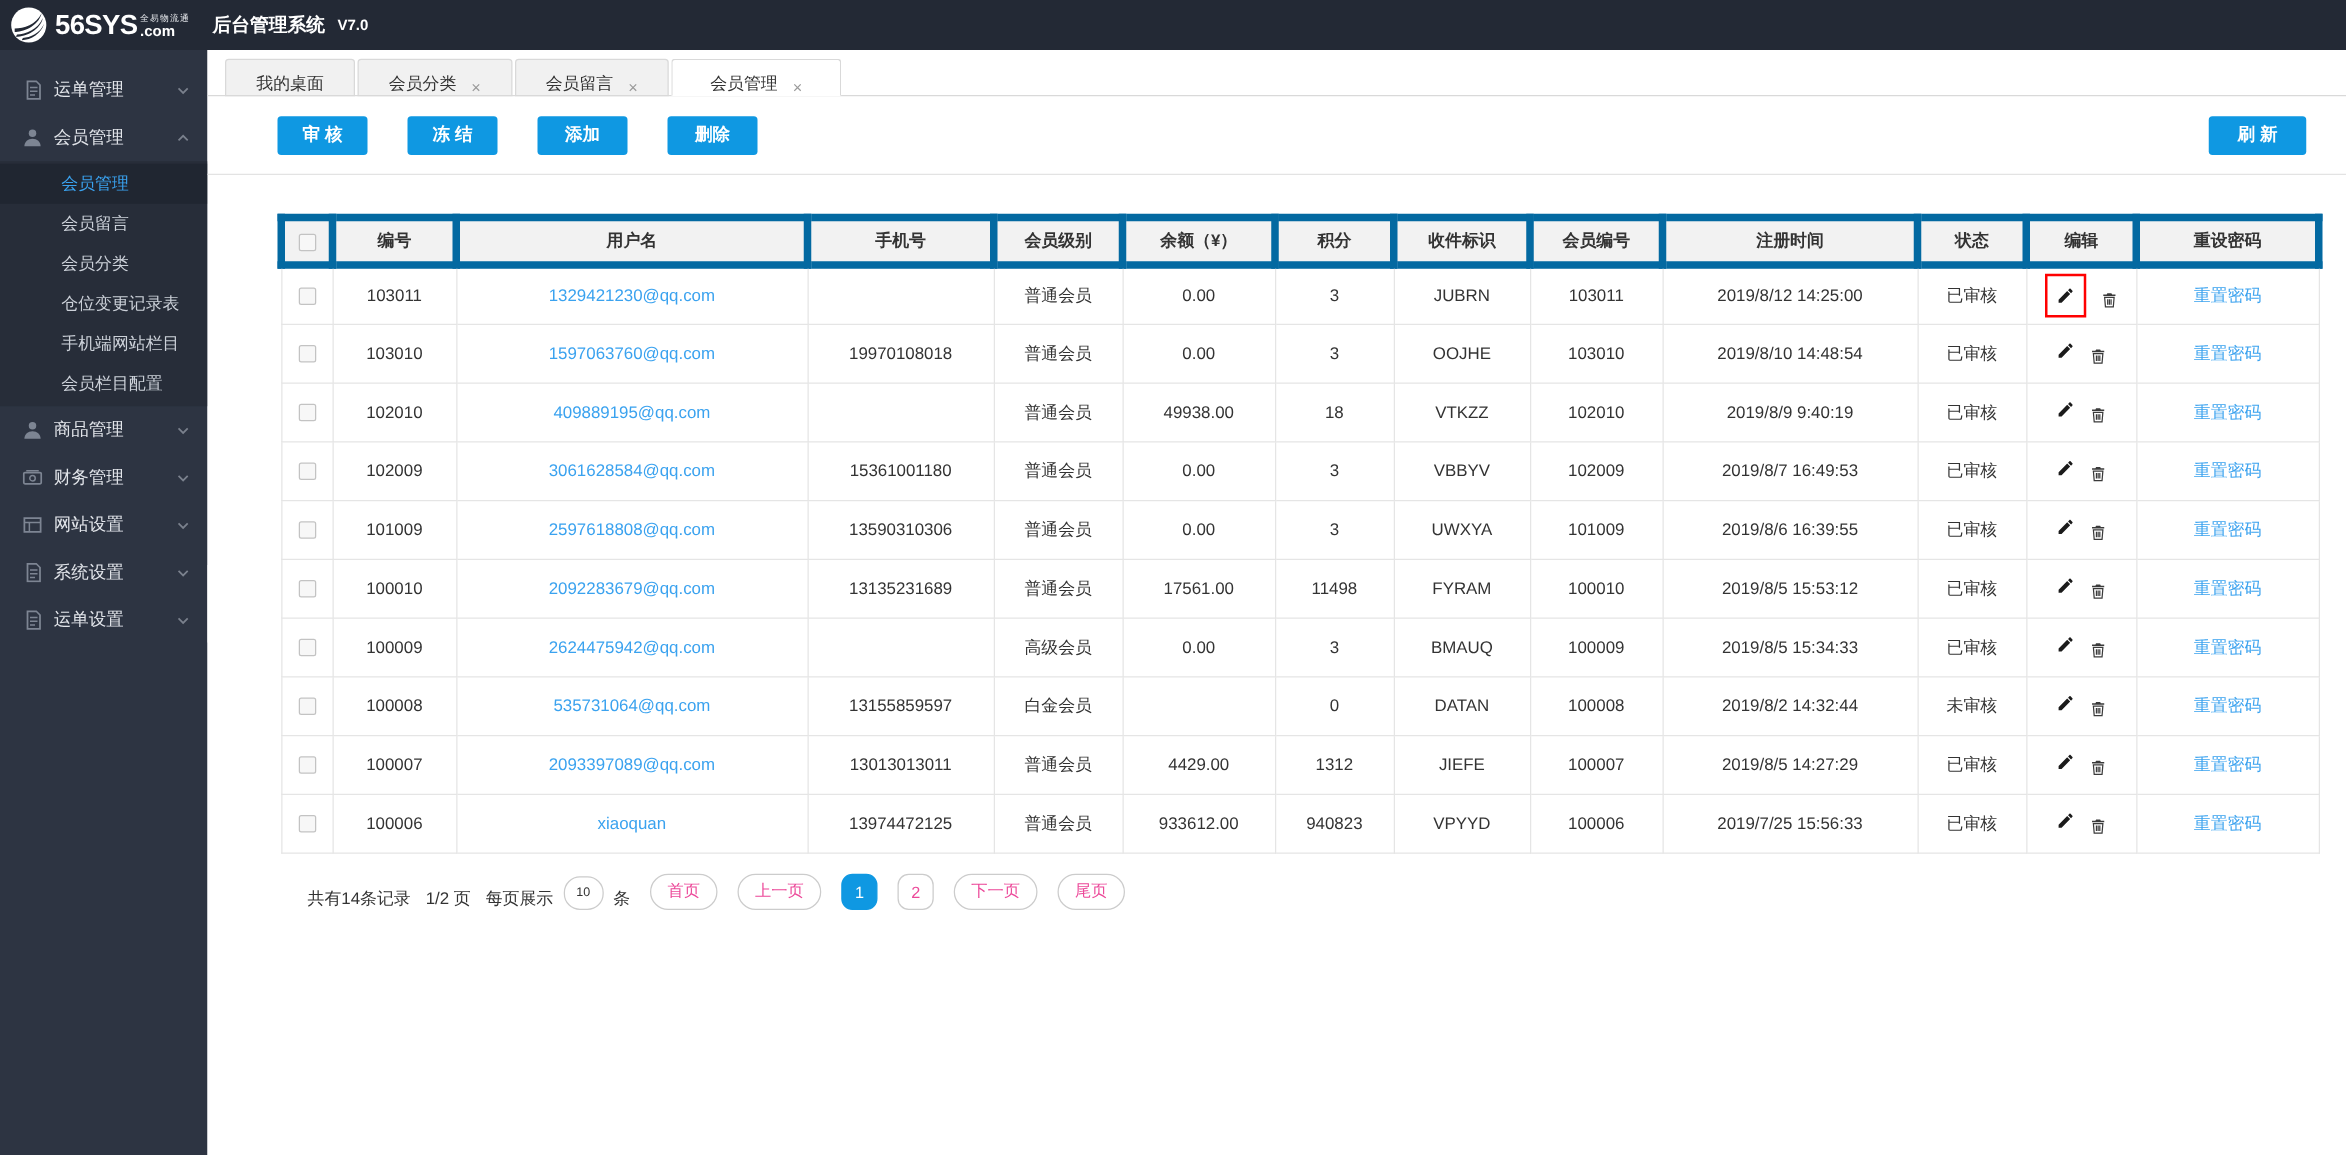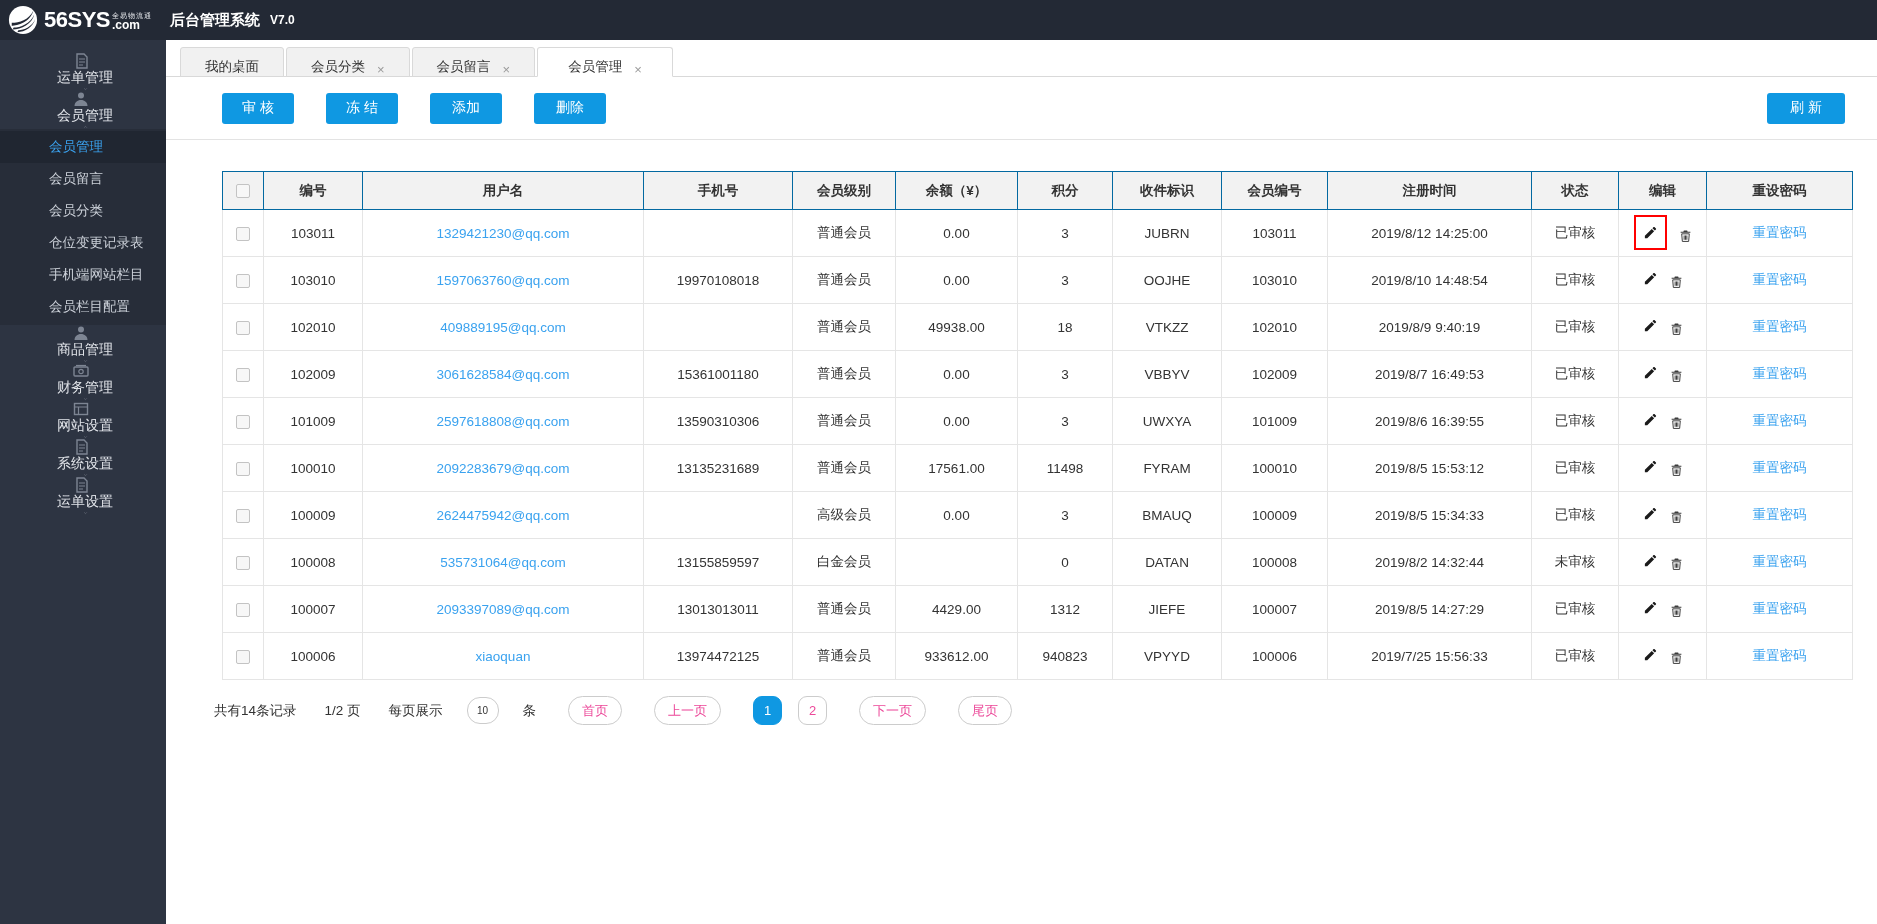--- a/index.html
+++ b/index.html
@@ -20,21 +20,21 @@
   .topbar-right { margin-left:auto; display:flex; align-items:center; gap:30px; padding-right:26px; font-size:13.5px; }
   .userbox { display:flex; align-items:center; gap:6px; cursor:pointer; }
   .chev { width:10px; height:10px; display:inline-block; }
   .msg-count { color:#e04040; margin-left:3px; }
   .help-circle { width:20px; height:20px; border:2px solid #cfd3da; border-radius:50%;
     display:flex; align-items:center; justify-content:center; font-size:12px; font-weight:bold; color:#cfd3da; cursor:pointer; }
 
   
   .sidebar { position:absolute; top:40px; left:0; width:166px; height:884px; background:#2d3442; padding-top:13px; }
   .side-item { height:38px; display:flex; align-items:center; padding:0 14px 0 18px;
-    color:#e2e5ea; font-size:14px; cursor:pointer;flex-direction:column; }
+    color:#e2e5ea; font-size:14px; cursor:pointer; }
   .side-icon { width:16px; height:16px; margin-right:9px; opacity:.75; flex:none; }
   .side-label { flex:1; }
   .side-chev { width:11px; height:11px; opacity:.6; }
   .submenu { background:#272d39; padding:2px 0; }
   .sub-item { height:32px; line-height:32px; padding-left:49px; font-size:13.5px; color:#ccd1d9; cursor:pointer; }
   .sub-item.active { background:#202631; color:#3aa2ef; }
   .collapse-handle { position:absolute; left:166px; top:452px; width:10px; height:62px;
     background:#e9e9e9; border-radius:0 5px 5px 0; display:flex; align-items:center; justify-content:center; cursor:pointer; }
   .collapse-arrow { width:0; height:0; border-top:5px solid transparent; border-bottom:5px solid transparent; border-right:6px solid #9a9a9a; }
 
@@ -44,52 +44,52 @@
   .tabstrip { height:37px; border-bottom:1px solid #d9d9d9; display:flex; align-items:flex-end; padding-left:14px; }
   .tab { height:30px; margin-right:2px; margin-bottom:-1px; padding:0 24px;
     background:#f1f1f1; border:1px solid #d9d9d9; border-radius:3px 3px 0 0;
     display:flex; align-items:flex-end; gap:12px; font-size:13.5px; cursor:pointer; }
   .tab.active { background:#fff; border-bottom:1px solid #fff; padding:0 30px; }
   .tab-close { color:#9a9a9a; font-size:13px; line-height:1; cursor:pointer; }
 
   .toolbar { height:63px; border-bottom:1px solid #e3e3e3; display:flex; align-items:center;
     padding:0 32px 0 56px; }
   .btn { background:#0f98e2; color:#fff; border:none; border-radius:3px; cursor:pointer;
-    font-family:inherit; font-size:14px; font-weight:normal; }
+    font-family:inherit; font-size:14px; font-weight:bold; }
   .tb-btn { width:72px; height:31px; margin-right:32px; }
   .refresh-btn { margin-left:auto; margin-right:0; width:78px; height:31px; }
 
   .filterbar { margin:38px 0 0 50px; display:flex; align-items:center; font-size:14px; }
   .f-label { margin-right:6px; }
   .f-input { width:168px; height:30px; border:1px solid #ccc; border-radius:4px; padding:0 8px;
     font-family:inherit; font-size:13px; }
   .to-label { margin:0 9px; }
   .gap-lg { margin-left:26px; }
   .sel-wrap { position:relative; width:138px; height:30px; }
   .f-select { width:100%; height:100%; border:1px solid #ccc; border-radius:4px; background:#fff;
     font-family:inherit; font-size:13px; padding:0 10px; appearance:none; -webkit-appearance:none; cursor:pointer; }
   .sel-arrow { position:absolute; right:9px; top:13px; width:0; height:0; pointer-events:none;
     border-left:4px solid transparent; border-right:4px solid transparent; border-top:5px solid #333; }
   .search-btn { width:68px; height:31px; margin-left:22px; }
 
   
   table.members { margin:31px 0 0 56px; width:1630px; border-collapse:collapse; table-layout:fixed; }
-  .members th { height:38px; background:#f2f2f2; border:1px solid #0369a1; font-size:13.5px; font-weight:bold;margin-top:36px; }
+  .members th { height:38px; background:#f2f2f2; border:6px solid #0369a1; font-size:13.5px; font-weight:bold;margin-top:36px; }
   .members td { height:47px; border:1px solid #e5e5e5; text-align:center; font-size:13.5px; color:#333; }
   .cell-link { color:#3aa2ef; text-decoration:none; cursor:pointer; }
   .chk { width:14px; height:14px; appearance:none; -webkit-appearance:none; background:#f7f7f7;
     border:1px solid #c3c3c3; border-radius:2px; vertical-align:middle; cursor:pointer; }
   .edit-cell { white-space:nowrap; }
   .icon-btn { display:inline-flex; align-items:center; justify-content:center; cursor:pointer; vertical-align:middle; }
   .pencil-box { display:inline-flex; align-items:center; justify-content:center; }
   .pencil-box.highlight { border:2px solid #ff0000; padding:8px 7px; margin:-8px 0; }
   .trash-wrap { margin-left:12px; }
 
   
-  .pagebar { margin:16px 0 0 48px; display:flex; align-items:center; font-size:13.5px; gap:24px; }
+  .pagebar { margin:16px 0 0 80px; display:flex; align-items:flex-end; font-size:13.5px; gap:8px; }
   .pg-text { margin-right:4px; }
   .perpage-box { width:32px; height:27px; border:1px solid #ccc; border-radius:13px; background:#fff;
     display:flex; align-items:center; justify-content:center; font-size:10px; }
   .pg-btn { height:29px; padding:0 13px; border:1px solid #ccc; border-radius:15px; background:#fff;
     font-family:inherit; font-size:13px; color:#ec4899; cursor:pointer; margin-left:8px; }
   .pg-num { width:29px; height:29px; padding:0; border-radius:9px; }
   .pg-num.active { background:#0f98e2; border-color:#0f98e2; color:#fff; }
 </style>
 </head>
 <body>

